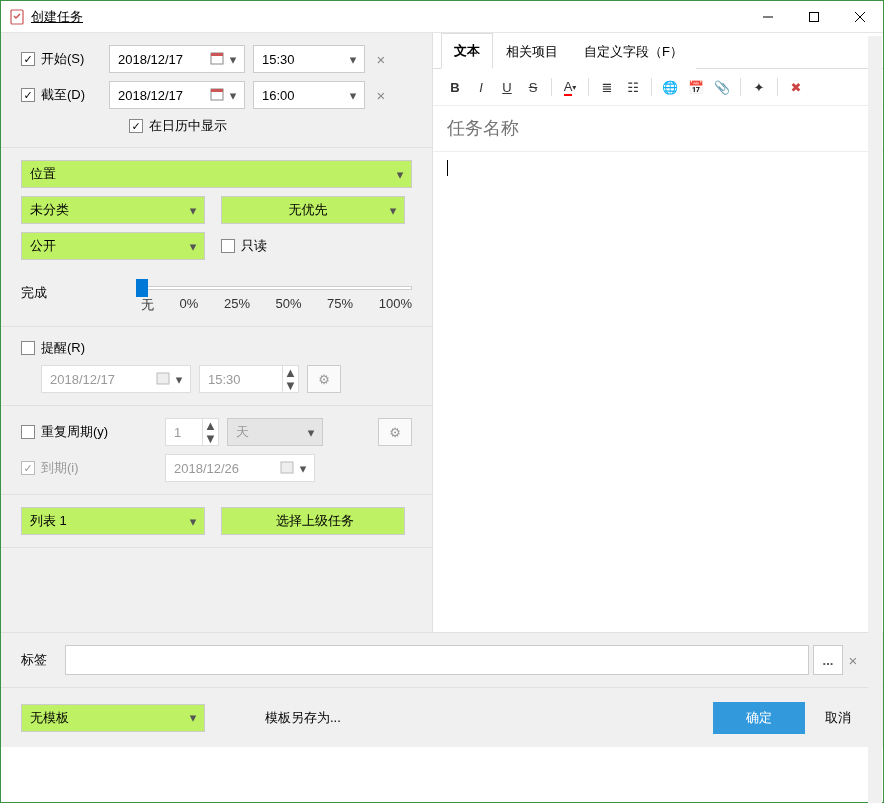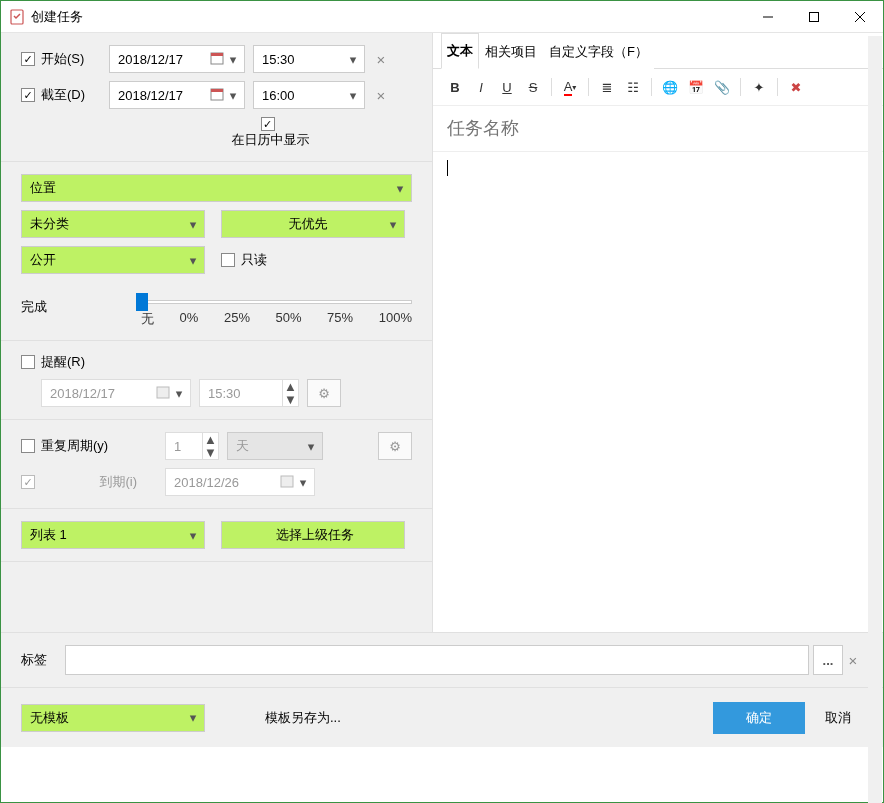--- a/index.html
+++ b/index.html
@@ -1,36 +1,36 @@
 <!DOCTYPE html>
 <html><head>
 <meta charset="utf-8">
 <style>
 * { box-sizing: border-box; margin: 0; padding: 0; font-family: "Microsoft YaHei", "Segoe UI", sans-serif; font-size: 13px; }
 body { width: 884px; height: 803px; background: #fff; border: 1px solid #3a9243; overflow: hidden; }
 
-.titlebar { height: 32px; display: flex; align-items: center; padding-left: 8px; background: #fff; border-bottom: 1px solid #e5e5e5; }
+.titlebar { height: 32px; display: flex; align-items: center; padding-left: 8px; background: #fff; border-bottom: 1px solid #e5e5e5; text-decoration: underline; }
 .titlebar .icon { width: 16px; height: 16px; margin-right: 6px; }
 .titlebar .title { flex: 1; }
 .titlebar .winbtn { width: 46px; height: 32px; display: flex; align-items: center; justify-content: center; cursor: pointer; }
 
 .main { display: flex; height: calc(100% - 32px - 50px - 120px); }
 .left-pane { width: 432px; background: #f0f0f0; overflow-y: auto; border-right: 1px solid #e0e0e0; }
 .right-pane { flex: 1; display: flex; flex-direction: column; background: #fff; }
 
 .section { padding: 12px 20px; border-bottom: 1px solid #e0e0e0; }
 .row { display: flex; align-items: center; margin-bottom: 8px; }
 .row:last-child { margin-bottom: 0; }
 
 .chk { width: 14px; height: 14px; margin-right: 6px; cursor: pointer; border: 1px solid #888; background: #fff; display: inline-flex; align-items: center; justify-content: center; }
 .chk.checked::after { content: "✓"; font-size: 11px; line-height: 1; color: #000; }
 .chk.disabled { border-color: #bbb; }
 .chk.disabled.checked::after { color: #999; }
 .chk-label { margin-right: 12px; min-width: 56px; }
-.chk-label.disabled { color: #999; text-align: right; }
+.chk-label.disabled { color: #999; }
 
 .date-field { width: 136px; height: 28px; border: 1px solid #ccc; background: #fff; display: flex; align-items: center; padding: 0 4px 0 8px; margin-right: 8px; }
 .date-field .cal-btn { width: 16px; height: 16px; margin-left: auto; }
 .date-field .dd { width: 14px; text-align: center; color: #555; }
 .date-field.disabled { color: #999; border-color: #ddd; }
 
 .time-field { width: 112px; height: 28px; border: 1px solid #ccc; background: #fff; display: flex; align-items: center; padding: 0 4px 0 8px; margin-right: 6px; }
 .time-field .dd { width: 14px; text-align: center; color: #555; margin-left: auto; }
 
 .x-btn { width: 20px; height: 20px; display: flex; align-items: center; justify-content: center; color: #888; cursor: pointer; font-size: 15px; }
@@ -49,21 +49,21 @@
 .cog-btn { width: 34px; height: 28px; border: 1px solid #ccc; background: #fafafa; display: flex; align-items: center; justify-content: center; color: #999; cursor: pointer; margin-left: 8px; }
 
 .spin { width: 54px; height: 28px; border: 1px solid #ccc; background: #fff; display: flex; align-items: center; padding-left: 8px; }
 .spin .arrows { width: 16px; display: flex; flex-direction: column; margin-left: auto; font-size: 8px; line-height: 1; text-align: center; color: #555; border-left: 1px solid #ddd; }
 .spin.disabled { color: #999; border-color: #ddd; }
 
 .add-reminder { text-align: right; color: #999; margin-top: 6px; padding-right: 20px; }
 .add-reminder span { cursor: pointer; }
 
 .tabs { display: flex; border-bottom: 1px solid #ddd; height: 36px; align-items: flex-end; padding-left: 8px; }
-.tab { padding: 8px 5px; border: 1px solid transparent; border-bottom: none; cursor: pointer; position: relative; top: 1px; background: #fff; }
+.tab { padding: 8px 12px; border: 1px solid transparent; border-bottom: none; cursor: pointer; position: relative; top: 1px; background: #fff; }
 .tab.active { border-color: #ddd; border-bottom: 1px solid #fff; font-weight: bold; }
 
 .toolbar { display: flex; align-items: center; gap: 2px; padding: 6px 10px; border-bottom: 1px solid #eee; }
 .tbtn { width: 24px; height: 24px; display: flex; align-items: center; justify-content: center; cursor: pointer; color: #333; font-size: 14px; }
 .tsep { width: 1px; height: 18px; background: #ddd; margin: 0 4px; }
 
 .editor-title { border: none; outline: none; width: 100%; font-size: 18px; color: #999; padding: 12px 14px; }
 .editor-body { flex: 1; padding: 8px 14px; border-top: 1px solid #eee; position: relative; }
 .editor-body .cursor { border-left: 1px solid #000; height: 16px; }
 .editor-scrollbar { position: absolute; right: 2px; top: 36px; width: 14px; bottom: 0; background: #f0f0f0; }
@@ -74,21 +74,21 @@
 .more-btn { width: 30px; height: 30px; border: 1px solid #ccc; background: #fff; display: flex; align-items: center; justify-content: center; margin-left: 4px; cursor: pointer; font-weight: bold; color: #555; }
 
 .footer { display: flex; align-items: center; padding: 10px 20px; background: #f0f0f0; border-top: 1px solid #e0e0e0; height: 60px; }
 .footer .tmpl-combo { width: 184px; }
 .footer .save-as { margin-left: 60px; cursor: pointer; }
 .footer .spacer { flex: 1; }
 .footer .ok-btn { width: 92px; height: 32px; background: #3399dd; color: #fff; border: none; cursor: pointer; margin-right: 8px; }
 .footer .cancel-btn { background: none; border: none; cursor: pointer; padding: 8px 12px; }
 
 .underline { text-decoration: underline; }
-.indent-block { margin-left: 108px; flex-direction: column; }
+.indent-block { margin-left: 108px; }
 </style>
 </head>
 <body>
 
 <div class="titlebar">
   <span class="icon">
     <svg viewBox="0 0 16 16" width="16" height="16">
         <rect x="2" y="1" width="12" height="14" rx="1" fill="#fff" stroke="#c55" stroke-width="1.2"></rect>
         <path d="M5 7l2 2 4-4" stroke="#c55" stroke-width="1.5" fill="none"></path>
       </svg>

